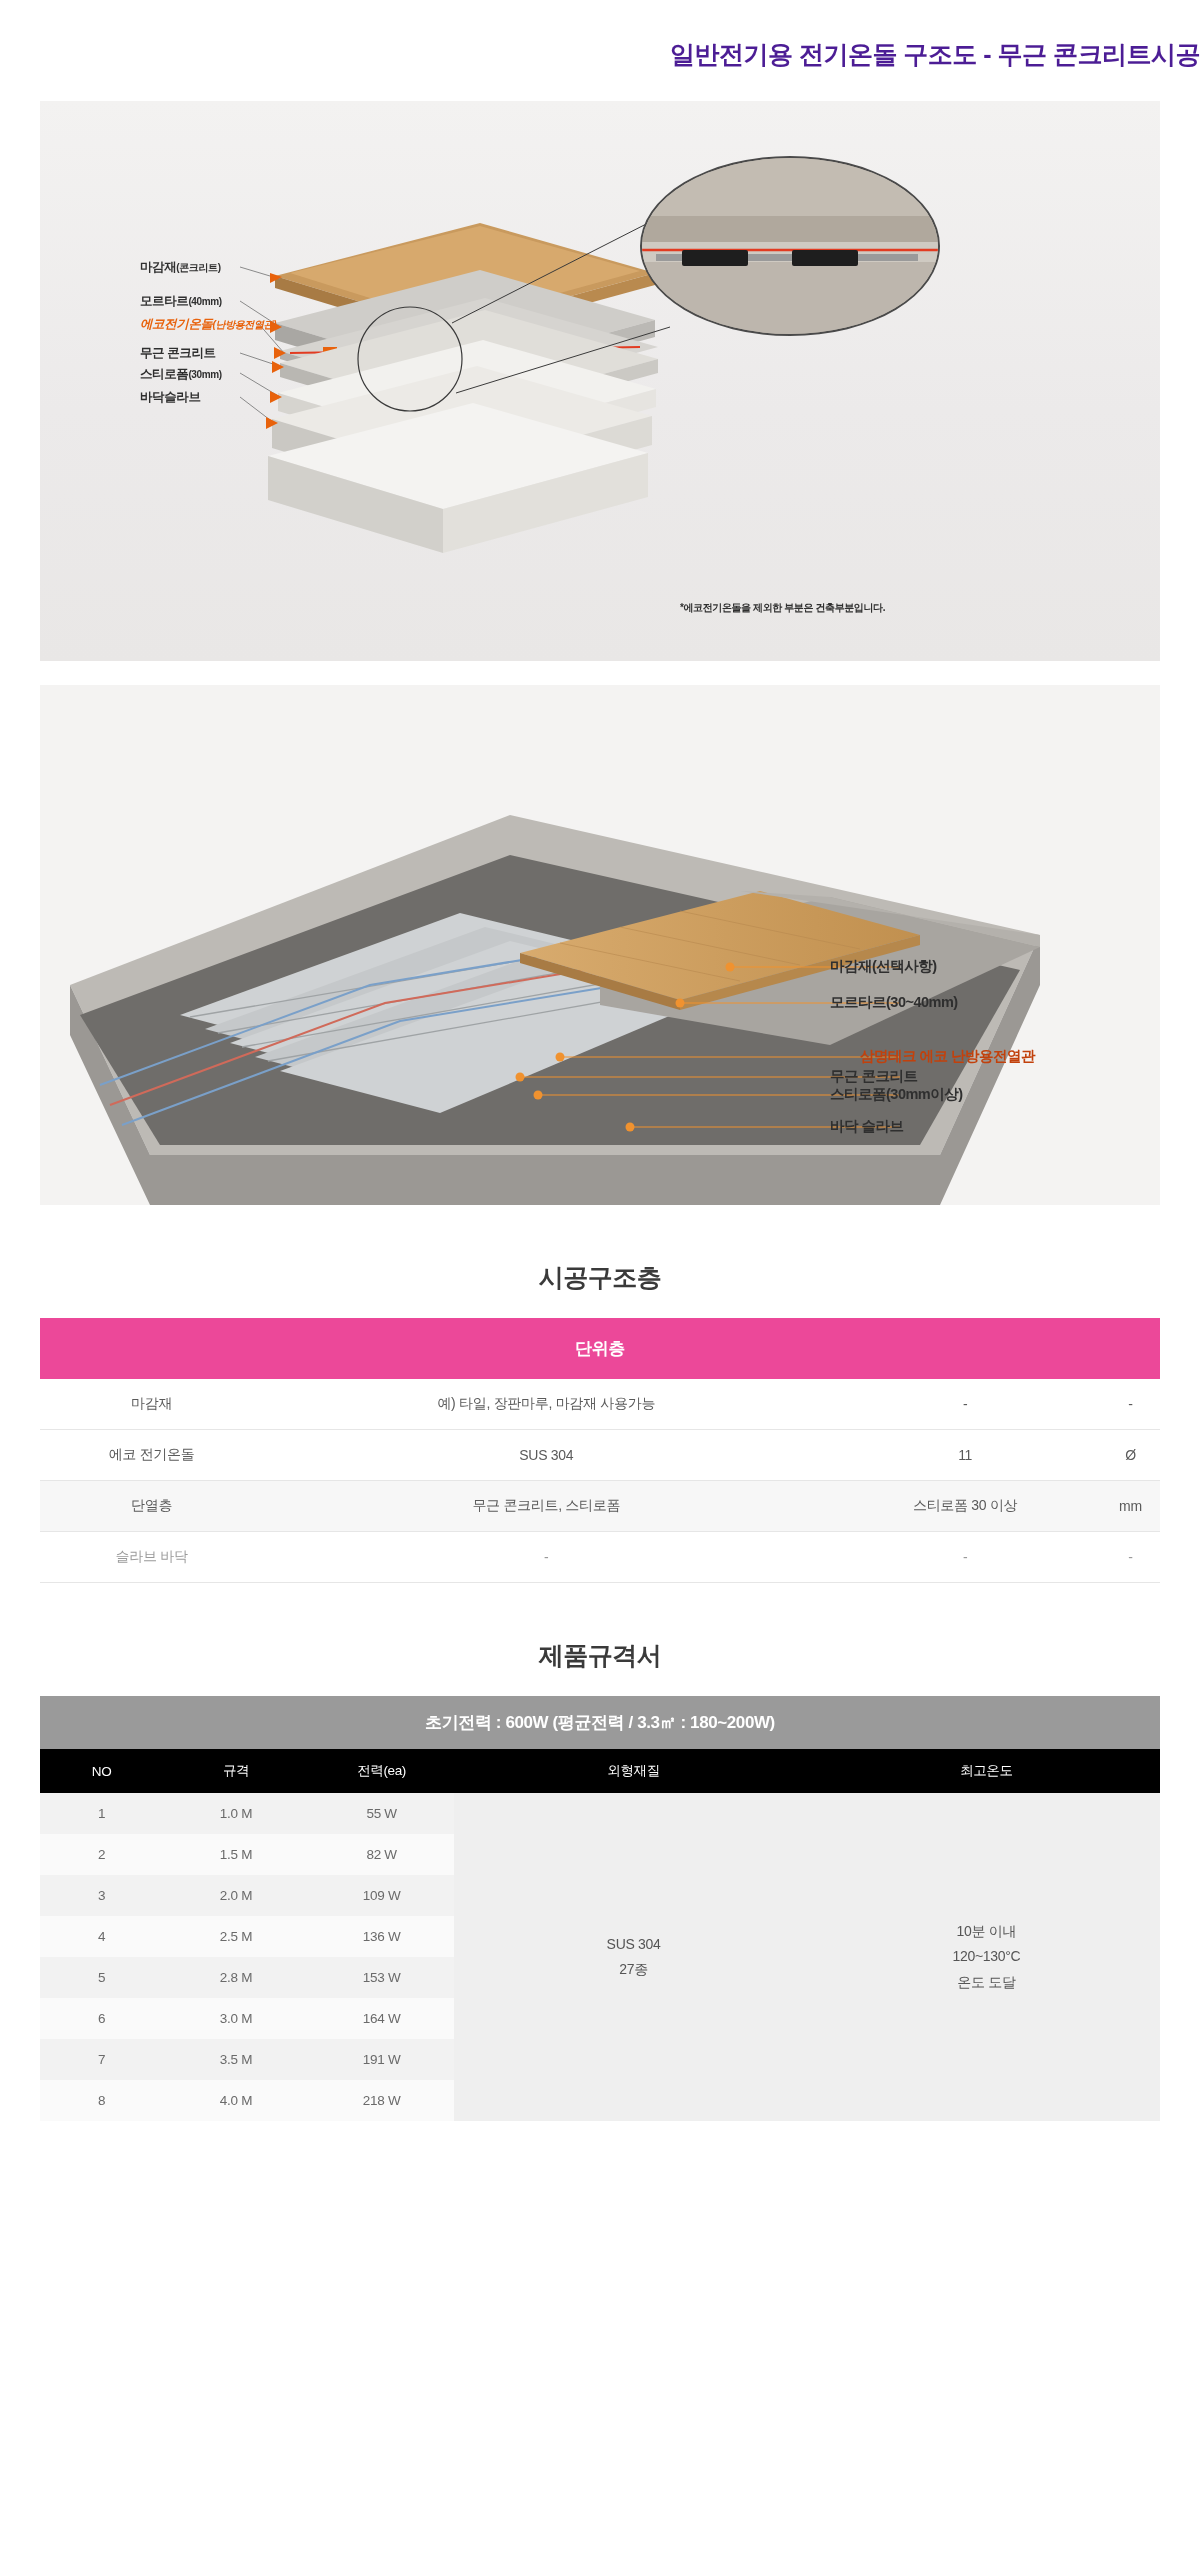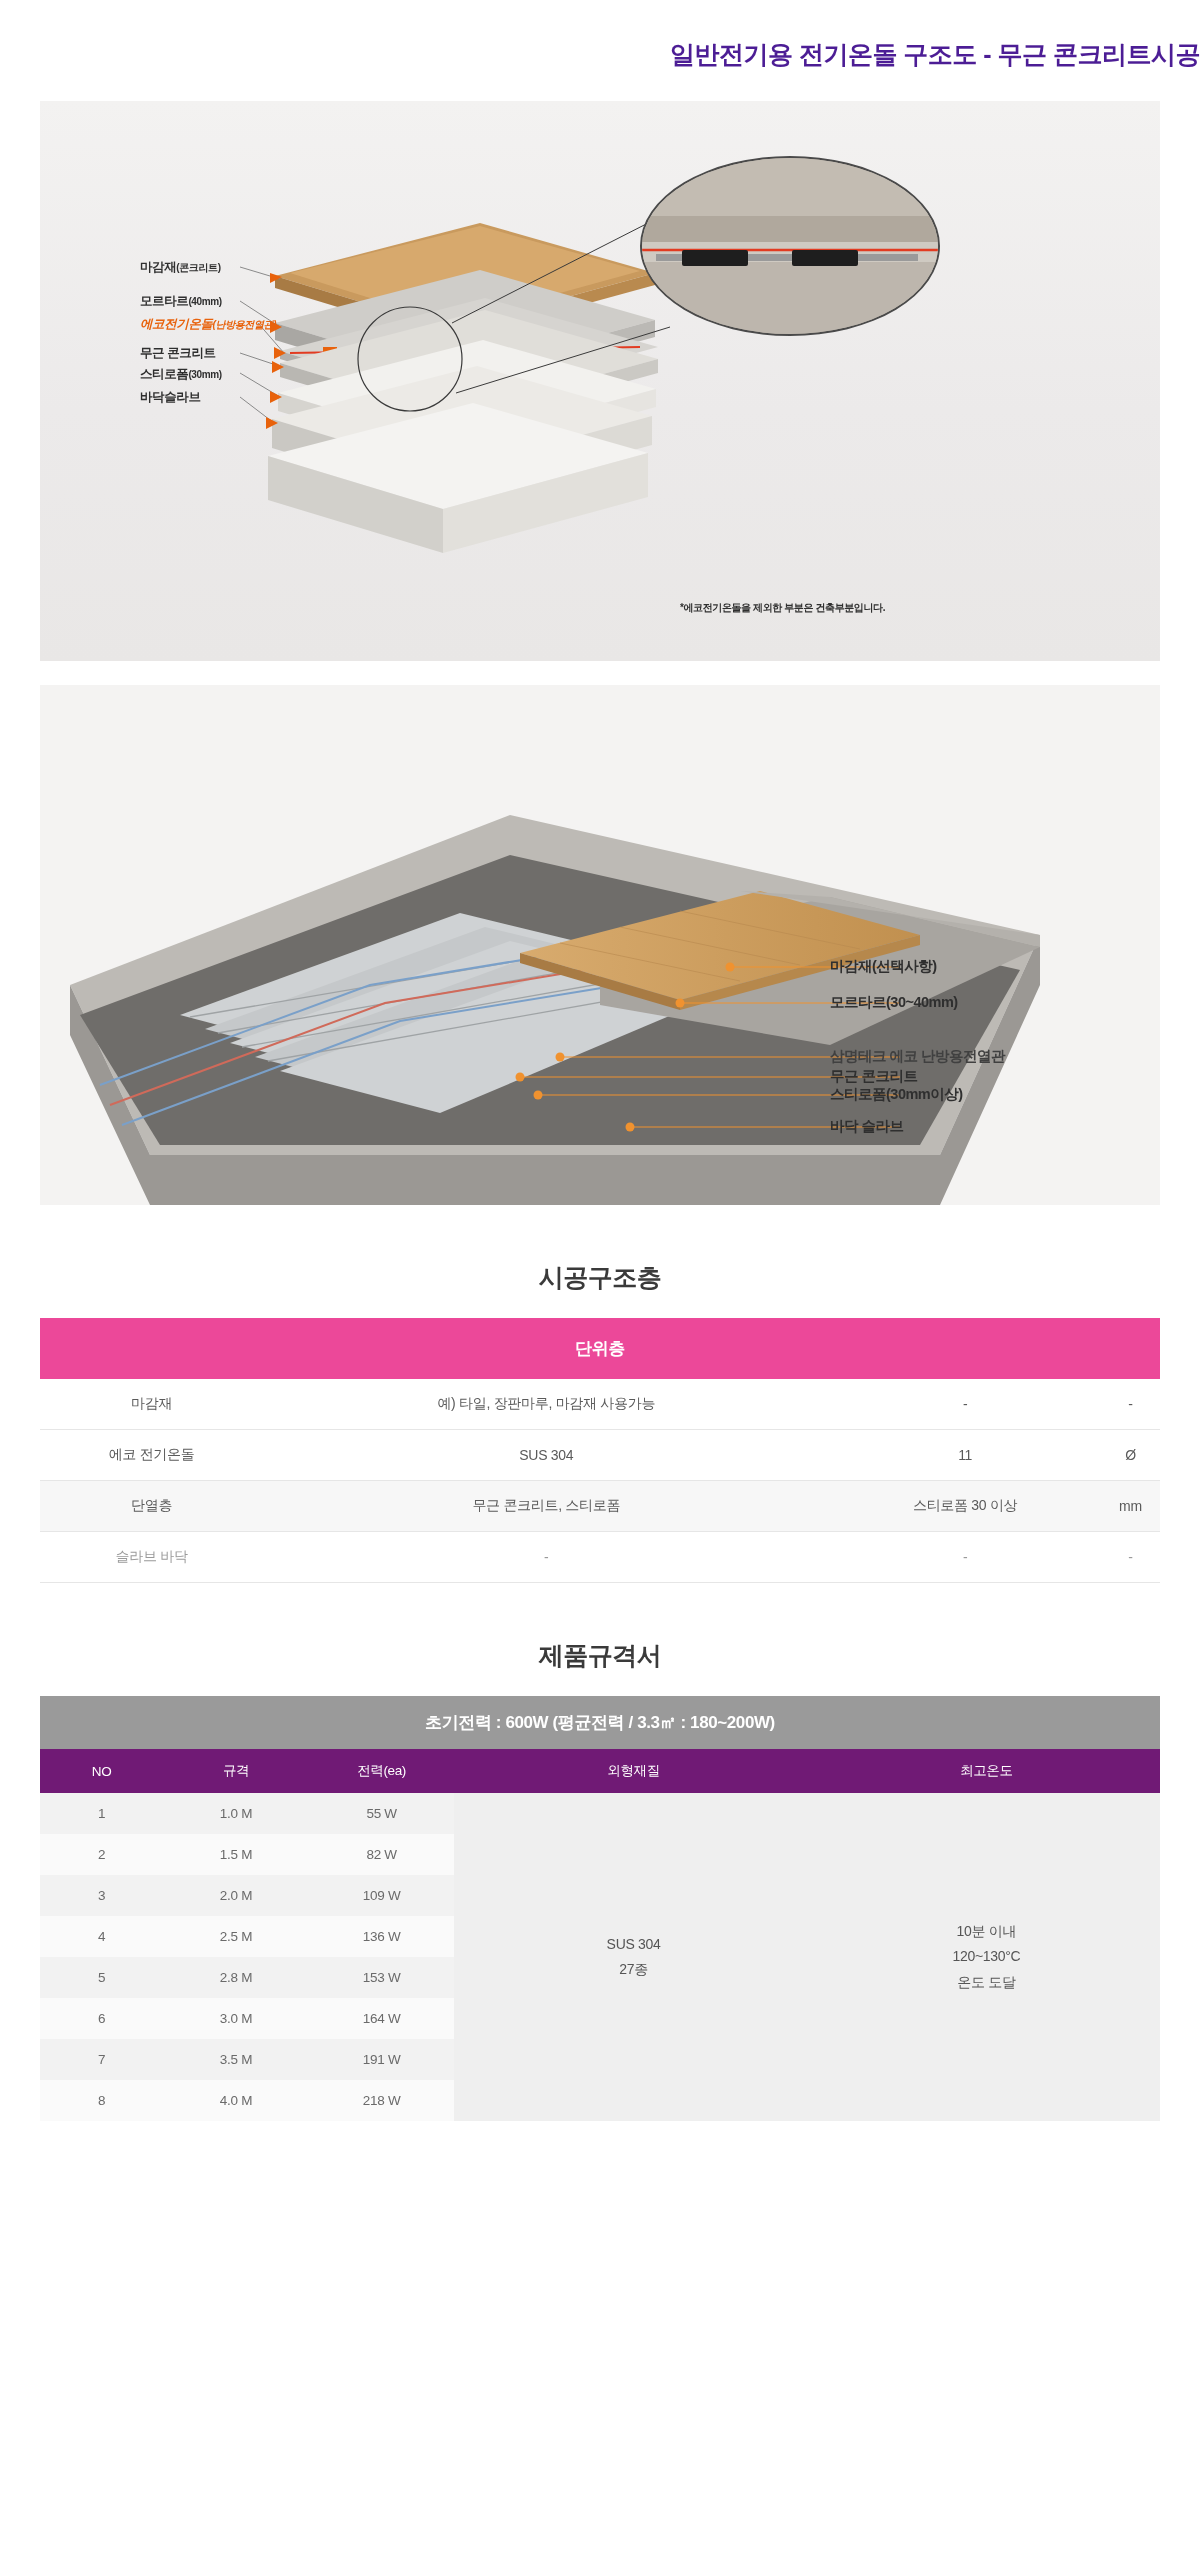--- a/index.html
+++ b/index.html
@@ -100,21 +100,21 @@
     width: 300px;
     font-size: 14.5px;
     font-weight: bold;
     color: #2f2f2f;
   }
   .f2-label {
     position: absolute;
     white-space: nowrap;
     letter-spacing: -0.5px;
   }
-  .f2-label.orange { color: #404040; }
+  .f2-label.orange { color: #c2410c; margin-left: 30px; }
 
   
   table {
     border-collapse: collapse;
     width: 1120px;
     margin: 0 auto;
     font-size: 14px;
   }
   .t1 th.banner {
     background: #ec4899;
@@ -145,21 +145,21 @@
 
   .t2 th.banner {
     background: #9a9a9a;
     color: #fff;
     font-size: 17px;
     font-weight: bold;
     padding: 15px 0;
     letter-spacing: -0.4px;
   }
   .t2 th.head {
-    background: #701a75;
+    background: #000000;
     color: #fff;
     font-weight: normal;
     padding: 13px 8px;
     font-size: 13.5px;
     letter-spacing: -0.4px;
   }
   .t2 td {
     text-align: center;
     padding: 13px 0;
     color: #6a6a6a;

